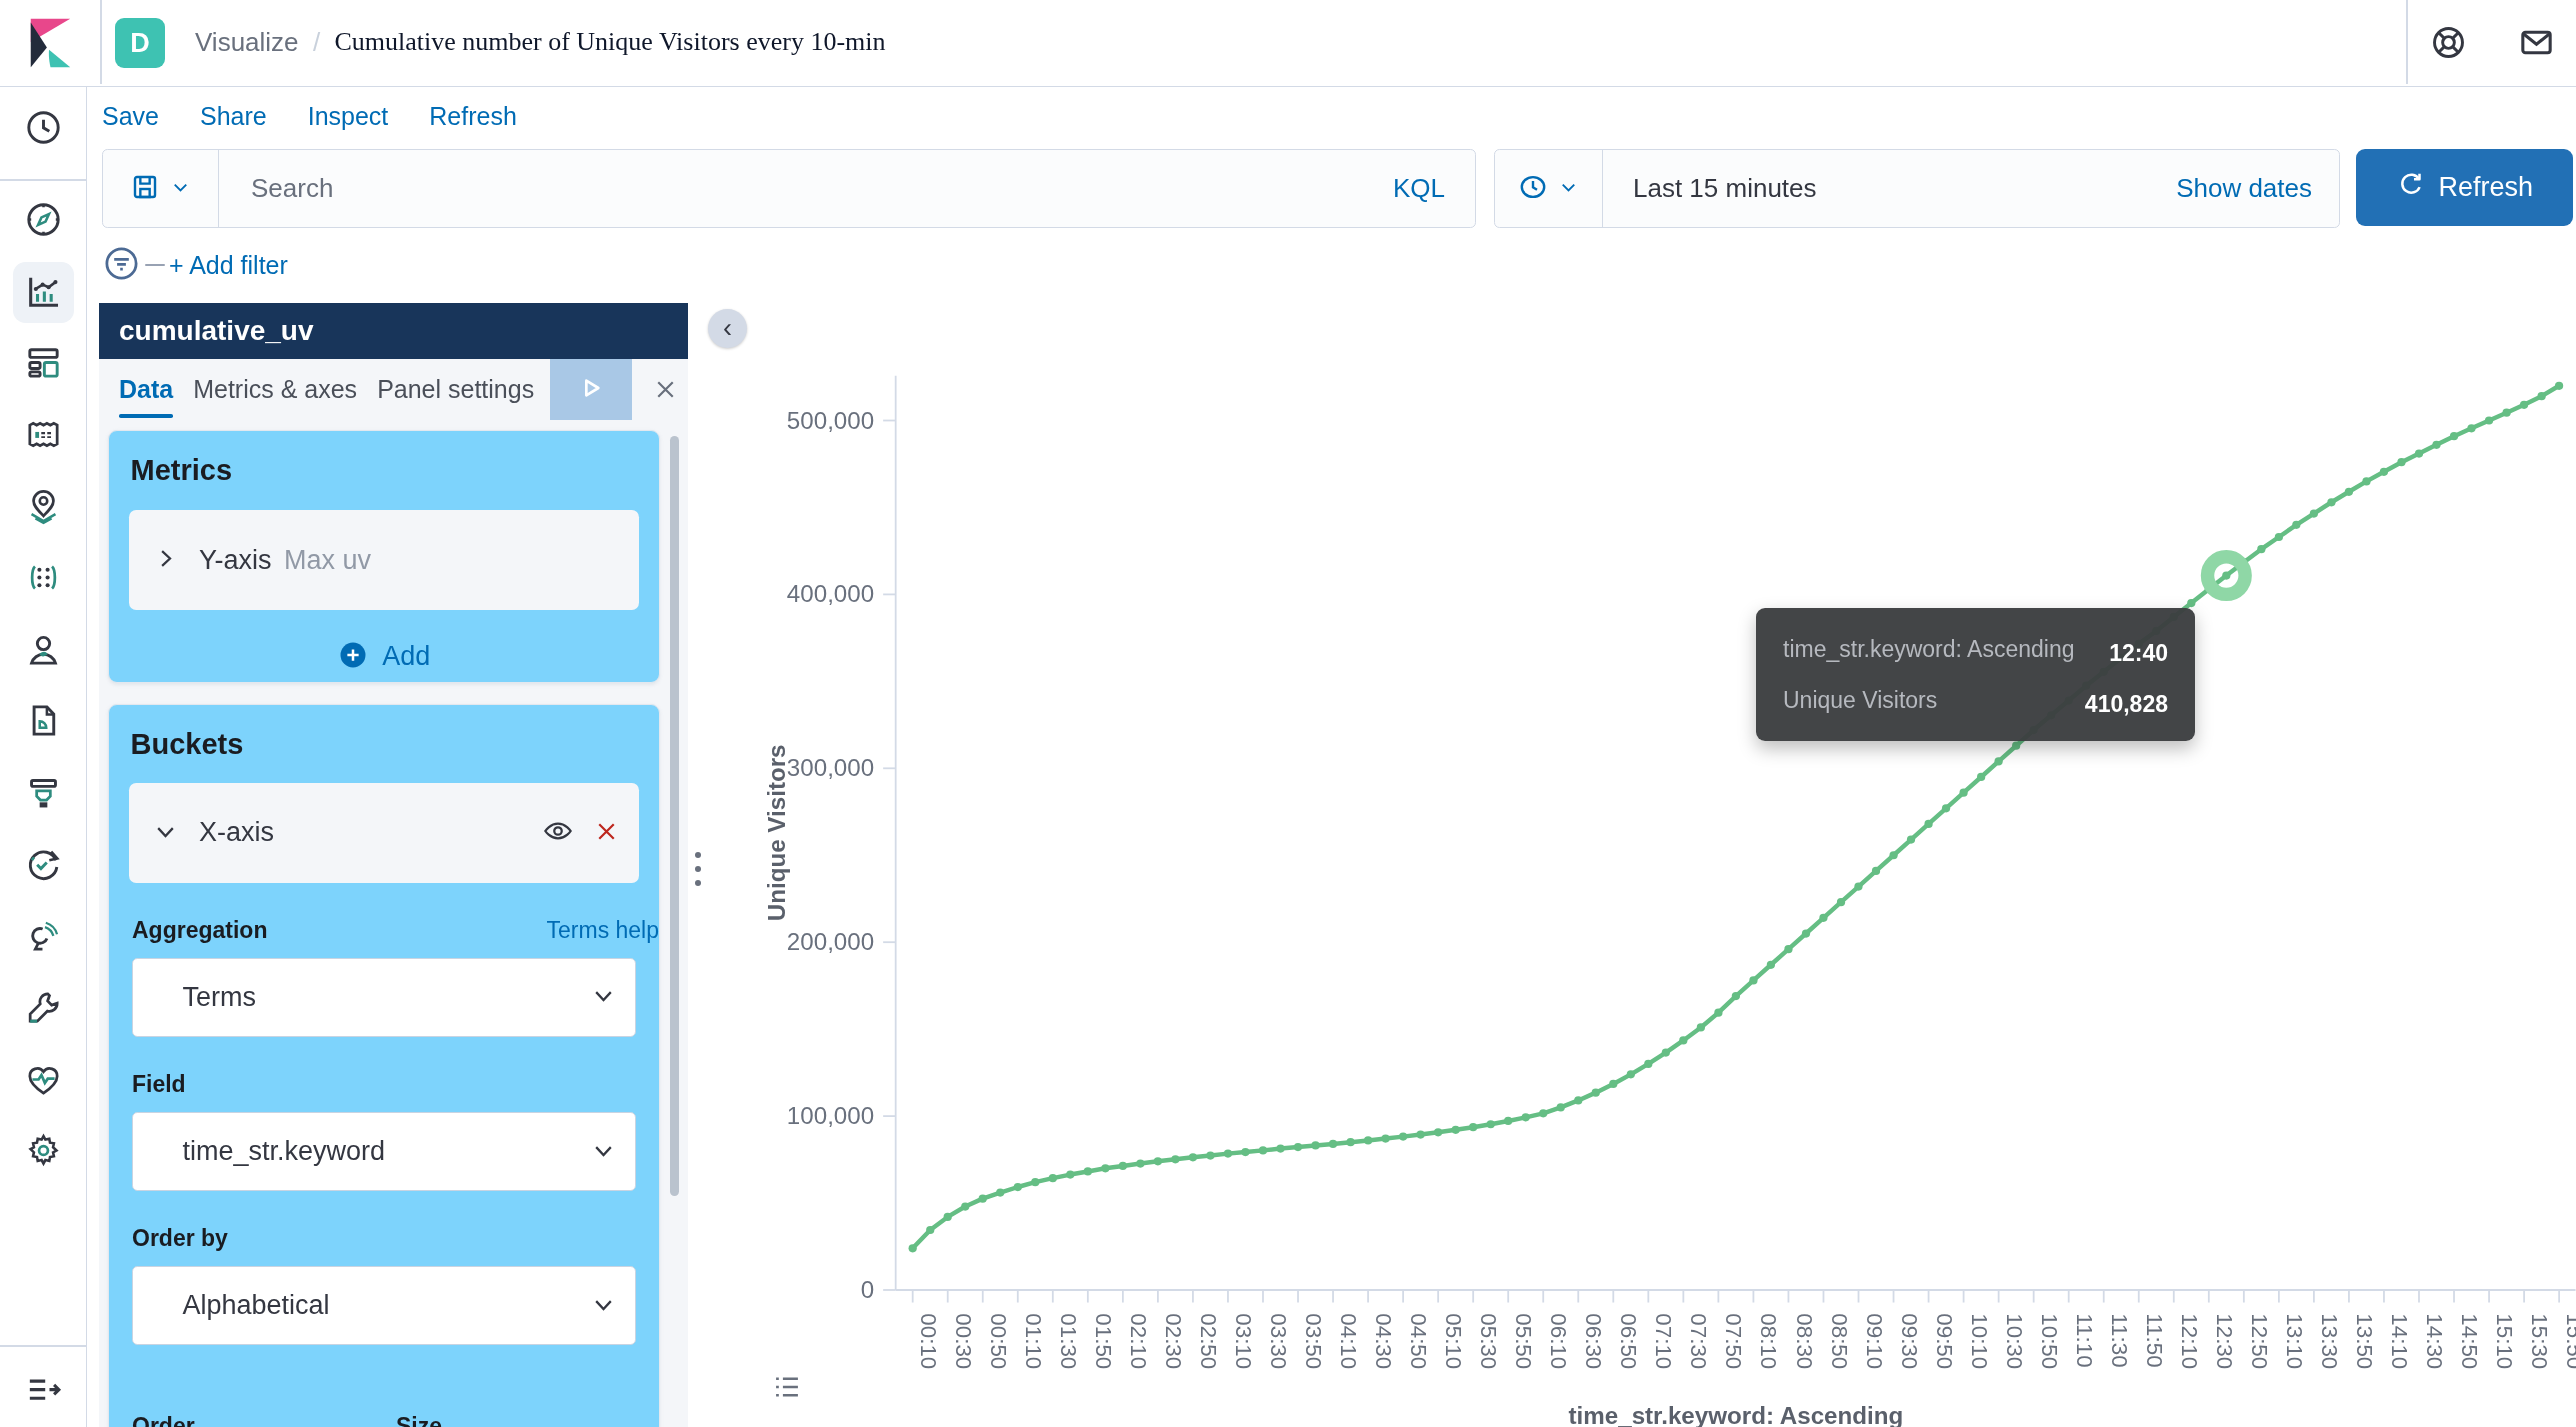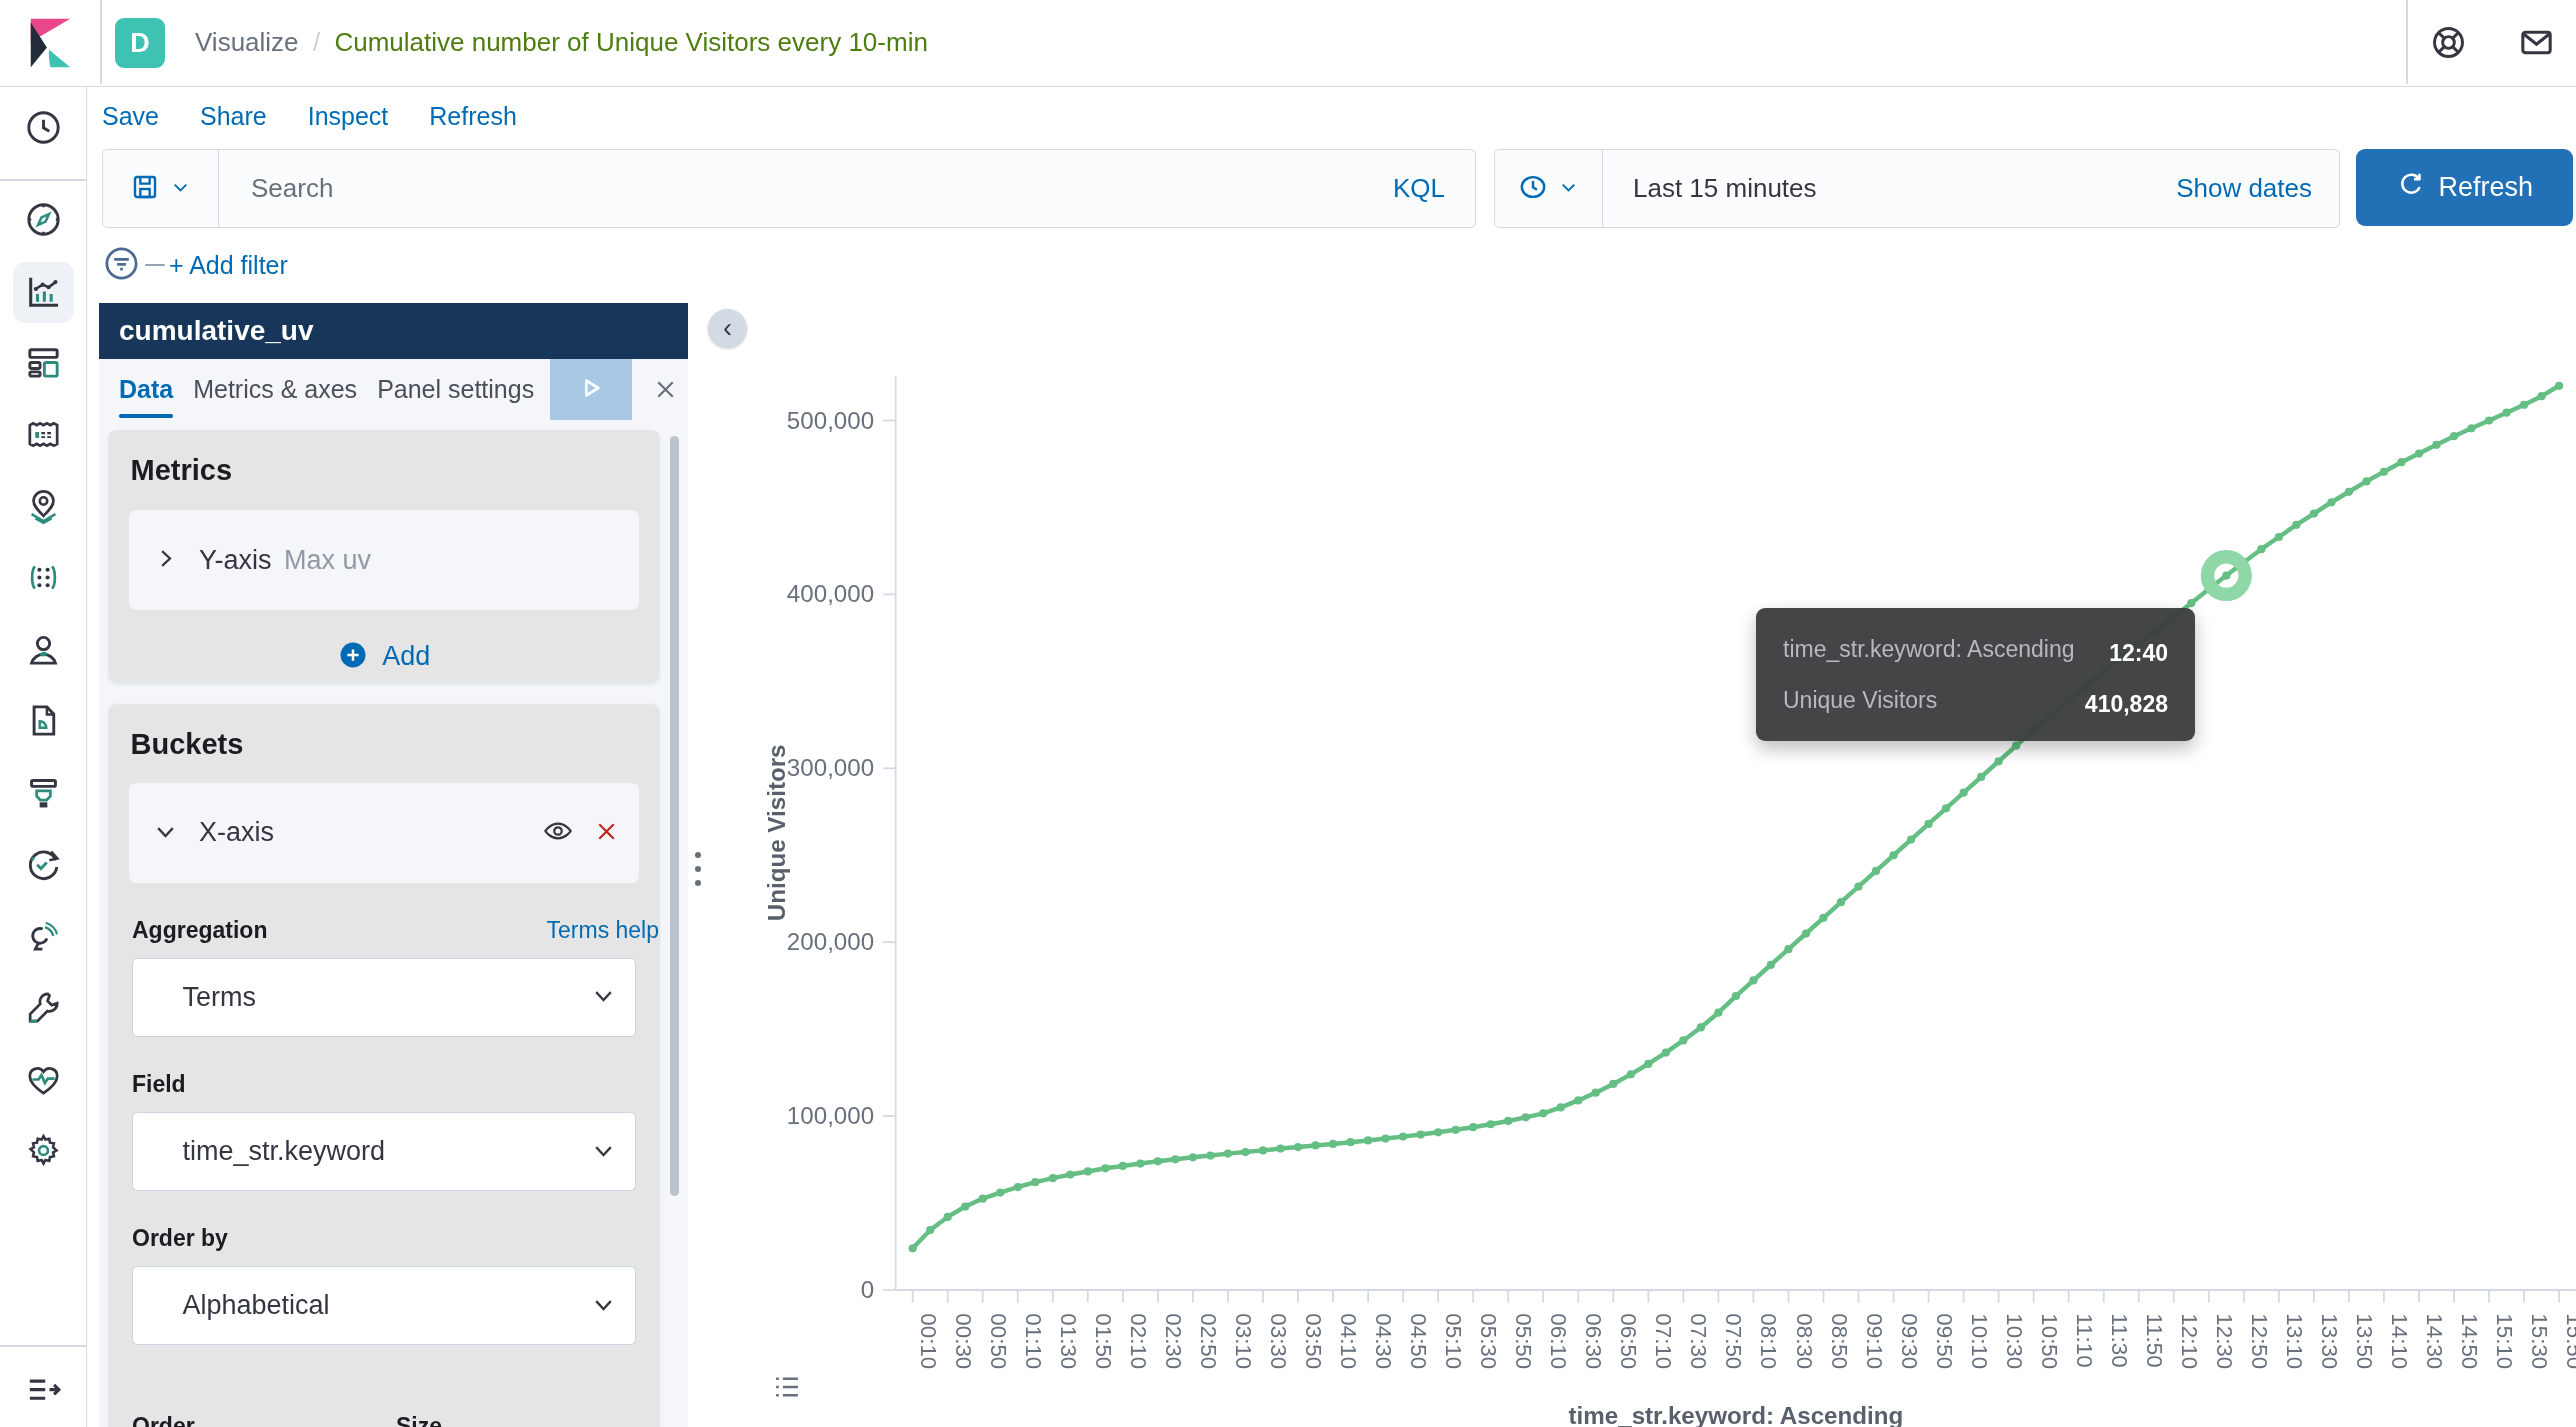--- a/index.html
+++ b/index.html
@@ -5,21 +5,21 @@
   html,body{margin:0;padding:0;background:#fff;font-family:"Liberation Sans",sans-serif;}
   body{width:2576px;height:1428px;overflow:hidden;position:relative;color:#343741;}
   
   .top-bar{position:absolute;left:0;top:0;width:2576px;height:86px;background:#fff;border-bottom:1.8px solid #d3dae6;z-index:30;}
   .logo-btn{position:absolute;left:12.5px;top:16px;width:75px;height:54px;display:flex;align-items:center;justify-content:center;cursor:pointer;}
   .hdr-vsep{position:absolute;top:0;width:1.8px;height:84px;background:#d3dae6;}
   .space-badge{position:absolute;left:115px;top:18px;width:50px;height:50px;border-radius:9px;background:#3ec2b2;color:#fff;font-size:27px;font-weight:bold;display:flex;align-items:center;justify-content:center;cursor:pointer;}
   .breadcrumb{position:absolute;left:195px;top:0;height:84px;display:flex;align-items:center;font-size:26px;}
   .crumb-section{color:#69707d;cursor:pointer;}
   .crumb-sep{color:#c9d1dc;margin:0 14.3px;}
-  .crumb-title{color:#4d7c0f;font-weight:500;}
+  .crumb-title{color:#0f172a;font-weight:500;font-family:Liberation Serif, serif;}
   .hdr-icon-btn{position:absolute;top:20px;width:48px;height:48px;display:flex;align-items:center;justify-content:center;cursor:pointer;}
   
   .left-rail{position:absolute;left:0;top:86px;width:86px;height:1342px;background:#fff;border-right:1.8px solid #d3dae6;z-index:25;}
   .rail-sep{position:absolute;left:0;width:86px;height:1.8px;background:#d3dae6;}
   .nav-item{position:absolute;left:12.5px;width:61px;height:61px;border-radius:12.5px;display:flex;align-items:center;justify-content:center;cursor:pointer;}
   .nav-item.active{background:#eef2f7;}
   .nav-item svg{width:41px;height:41px;}
   
   .top-links{position:absolute;left:102px;top:97px;height:39px;display:flex;gap:41px;align-items:center;z-index:5;text-align:right;}
   .top-link{font-size:25px;color:#006BB4;cursor:pointer;}
@@ -41,21 +41,21 @@
   
   .editor{position:absolute;left:99px;top:303px;width:589px;height:1125px;background:#f4f6f9;z-index:10;}
   .editor-header{position:absolute;left:0;top:0;width:589px;height:56px;background:#18355a;color:#fff;display:flex;align-items:center;}
   .editor-title{margin-left:20px;font-size:28px;font-weight:bold;}
   .tabs-row{position:absolute;left:0;top:56px;width:589px;height:61px;display:flex;align-items:stretch;}
   .tab{font-size:25px;color:#4a4f59;display:flex;align-items:center;margin-left:20px;position:relative;cursor:pointer;}
   .tab.active{color:#006BB4;font-weight:bold;}
   .tab.active::after{content:"";position:absolute;left:0;right:0;bottom:1.8px;height:4.5px;background:#006BB4;border-radius:1.8px;}
   .play-btn{position:absolute;left:451px;top:0;width:82px;height:61px;background:#a9c8e6;display:flex;align-items:center;justify-content:center;cursor:pointer;}
   .close-editor{position:absolute;left:548px;top:14.3px;width:36px;height:36px;display:flex;align-items:center;justify-content:center;cursor:pointer;}
-  .card{position:absolute;left:9px;width:550px;background:#e5e5e5;border:0.9px solid #e3e8ef;border-radius:9px;box-shadow:0 1.8px 3.6px rgba(152,162,179,0.18);}
+  .card{position:absolute;left:9px;width:550px;background:#7dd3fc;border:0.9px solid #e3e8ef;border-radius:9px;box-shadow:0 1.8px 3.6px rgba(152,162,179,0.18);}
   .card-heading{margin:23px 0 0 21.5px;font-size:29px;font-weight:bold;color:#1a1c21;}
   .metric-row{margin:23px 20px 0 20px;height:100px;background:#f4f6f9;border-radius:7.2px;display:flex;align-items:center;cursor:pointer;}
   .metric-row .chev{margin:0 20px 0 23px;}
   .row-main{font-size:27px;color:#343741;}
   .row-sub{font-size:27px;color:#9199a6;margin-left:12.5px;}
   .add-row{height:93px;display:flex;align-items:center;justify-content:center;gap:14.3px;cursor:pointer;}
   .add-label{font-size:27px;color:#006BB4;}
   .bucket-row{margin:21.5px 20px 0 20px;height:100px;background:#f4f6f9;border-radius:7.2px;display:flex;align-items:center;cursor:pointer;}
   .bucket-row .spacer{flex:1;}
   .icon-btn{width:48px;height:48px;display:flex;align-items:center;justify-content:center;cursor:pointer;}

